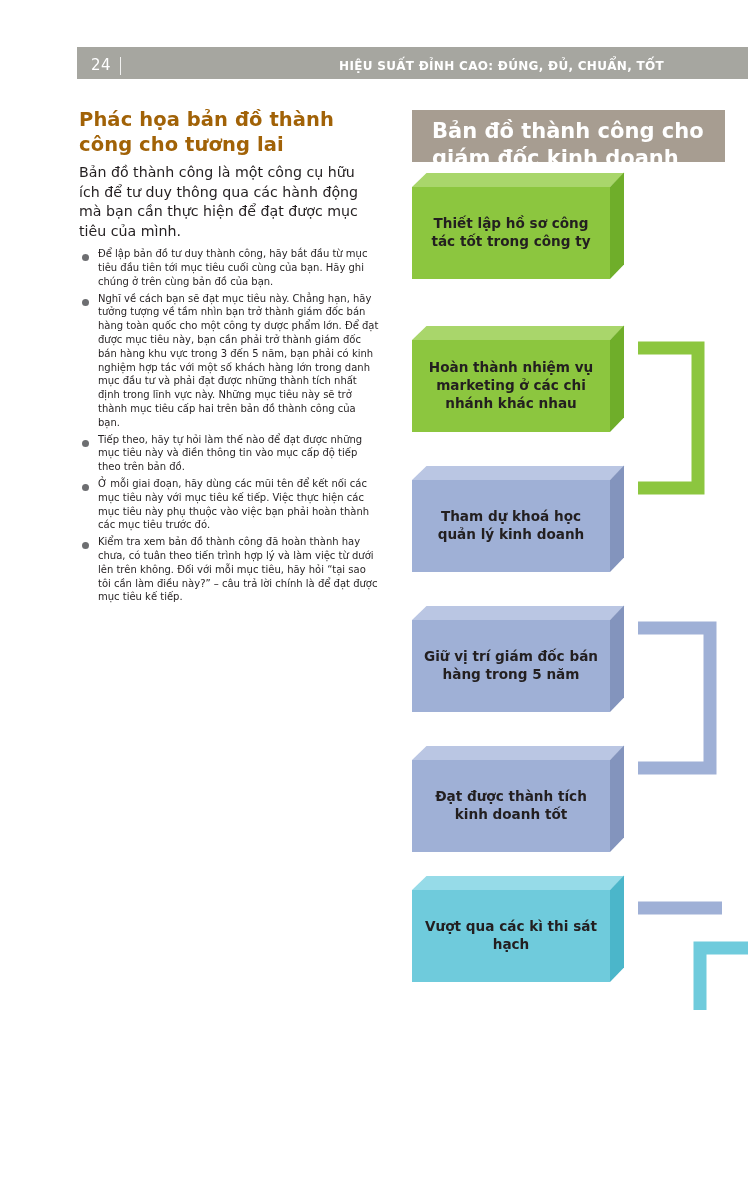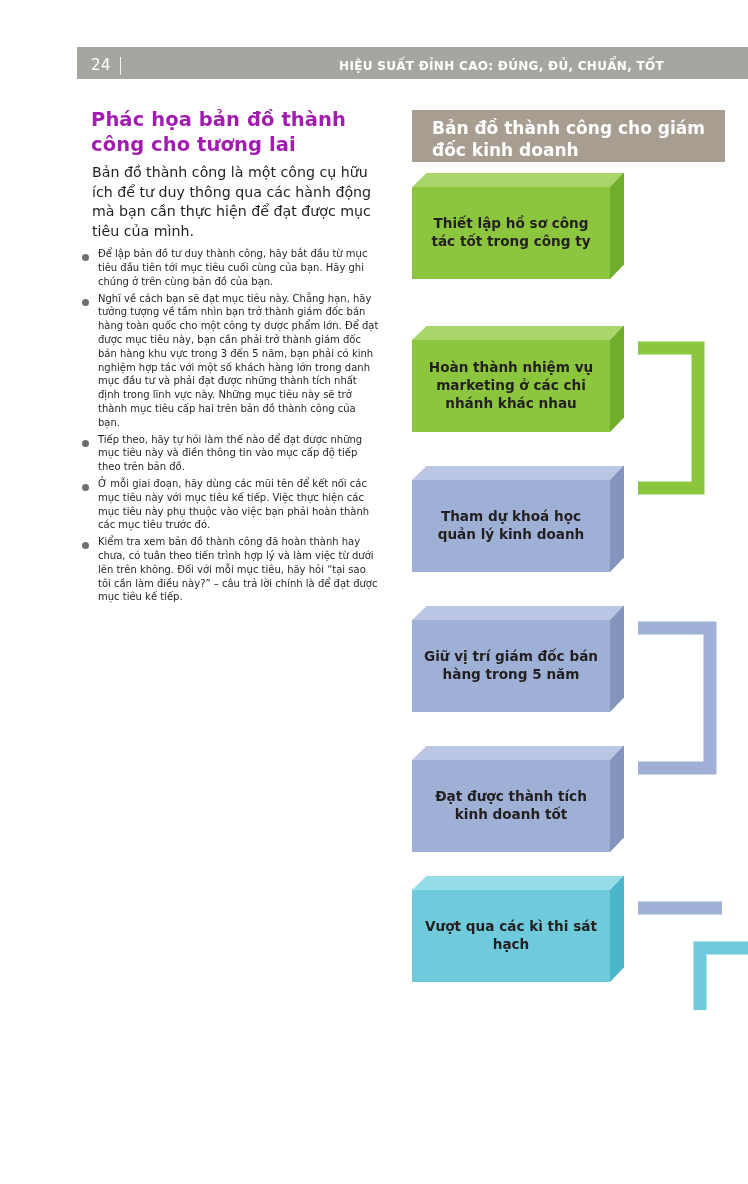--- a/index.html
+++ b/index.html
@@ -59,30 +59,30 @@
   
   .left-col {
     position: absolute;
     left: 79px;
     top: 108px;
     width: 300px;
   }
   .article-title {
     font-size: 19.5px;
     font-weight: bold;
-    color: #a21caf;
+    color: #a16207;
     line-height: 1.28;
-    margin: 0 0 5px 12px;
+    margin: 0 0 5px 0;
     letter-spacing: 0.1px;
   }
   .intro-para {
     font-size: 14.2px;
     color: #231f20;
     line-height: 1.38;
-    margin: 0 0 6px 13px;
+    margin: 0 0 6px 0;
   }
   ul.bullets {
     list-style: none;
     margin: 0;
     padding: 0;
   }
   ul.bullets li {
     position: relative;
     padding-left: 19px;
     margin-bottom: 3px;
@@ -134,21 +134,21 @@
     top: 0;
     width: 313px;
     height: 52px;
     background: #a79d91;
   }
   .diagram-title {
     position: absolute;
     left: 20px;
     top: 8px;
     width: 280px;
-    font-size: 17px;
+    font-size: 21px;
     font-weight: bold;
     color: #ffffff;
     line-height: 1.28;
   }
 
   
   .box3d {
     position: absolute;
     width: 212px;
     height: 106px;

